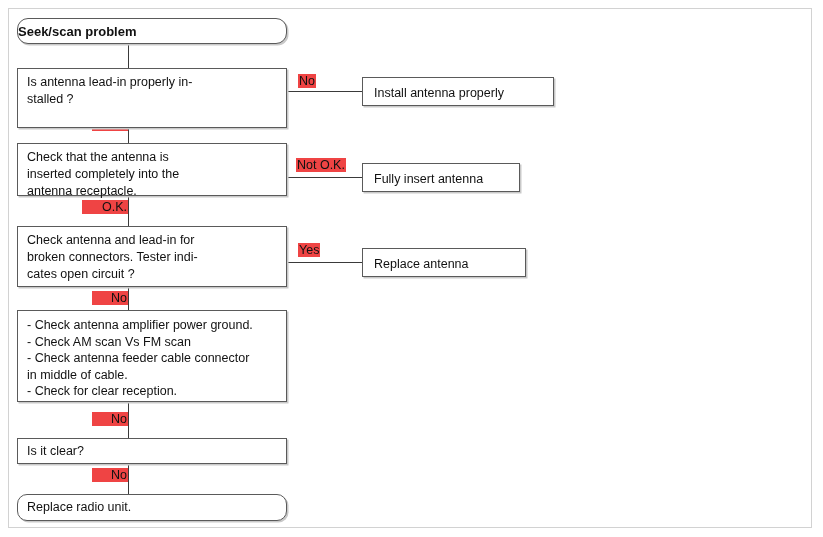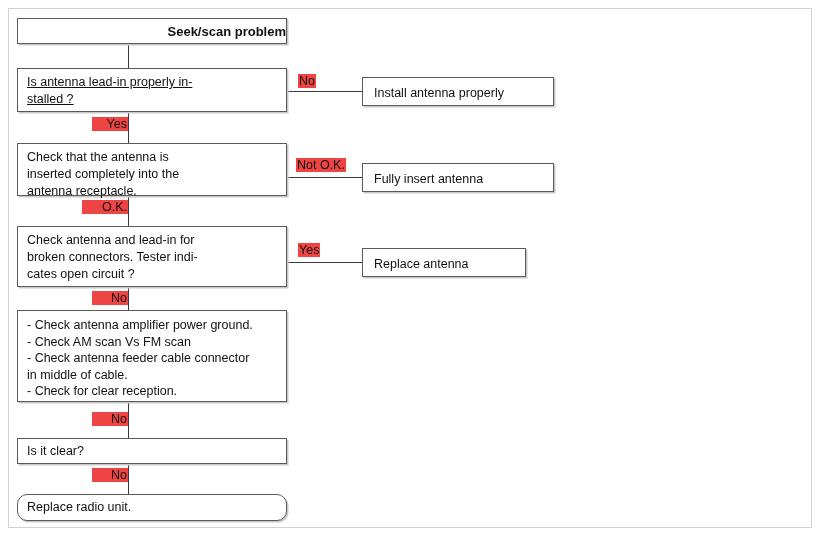--- a/index.html
+++ b/index.html
@@ -36,23 +36,24 @@
     font-size: 12.5px;
     line-height: 17px;
     z-index: 3;
   }
   .node .txt {
     display: block;
     padding: 5px 0 0 9px;
     white-space: pre-line;
   }
   .node.title {
-    text-align: right;
+    text-align: left;
     font-weight: bold;
     font-size: 13px;
+    border-radius: 11px;
   }
   .node.title .txt {
     padding: 0;
     line-height: 25px;
   }
   .node.single .txt {
     padding: 0 0 0 9px;
     line-height: 25px;
   }
   .node.right-node .txt {
@@ -133,36 +134,36 @@
   <div class="elabel left-of-line" style="left:92px; top:291px; width:34px;">No</div>
 
   <div class="elabel left-of-line" style="left:92px; top:412px; width:34px;">No</div>
 
   <div class="elabel left-of-line" style="left:92px; top:468px; width:34px;">No</div>
 
   <div class="node title" style="left:17px; top:18px; width:270px; height:26px;">
     <span class="txt">Seek/scan problem</span>
   </div>
 
-  <div class="node" style="left:17px; top:68px; width:270px; height:44px;text-decoration:underline;">
+  <div class="node" style="left:17px; top:68px; width:270px; height:60px;">
     <span class="txt">Is antenna lead-in properly in-
 stalled ?</span>
   </div>
 
   <div class="node right-node" style="left:362px; top:77px; width:192px; height:29px;">
     <span class="txt">Install antenna properly</span>
   </div>
 
   <div class="node" style="left:17px; top:143px; width:270px; height:53px;">
     <span class="txt">Check that the antenna is
 inserted completely into the
 antenna receptacle.</span>
   </div>
 
-  <div class="node right-node" style="left:362px; top:163px; width:192px; height:29px;">
+  <div class="node right-node" style="left:362px; top:163px; width:158px; height:29px;">
     <span class="txt">Fully insert antenna</span>
   </div>
 
   <div class="node" style="left:17px; top:226px; width:270px; height:61px;">
     <span class="txt">Check antenna and lead-in for
 broken connectors. Tester indi-
 cates open circuit ?</span>
   </div>
 
   <div class="node right-node" style="left:362px; top:248px; width:164px; height:29px;">

